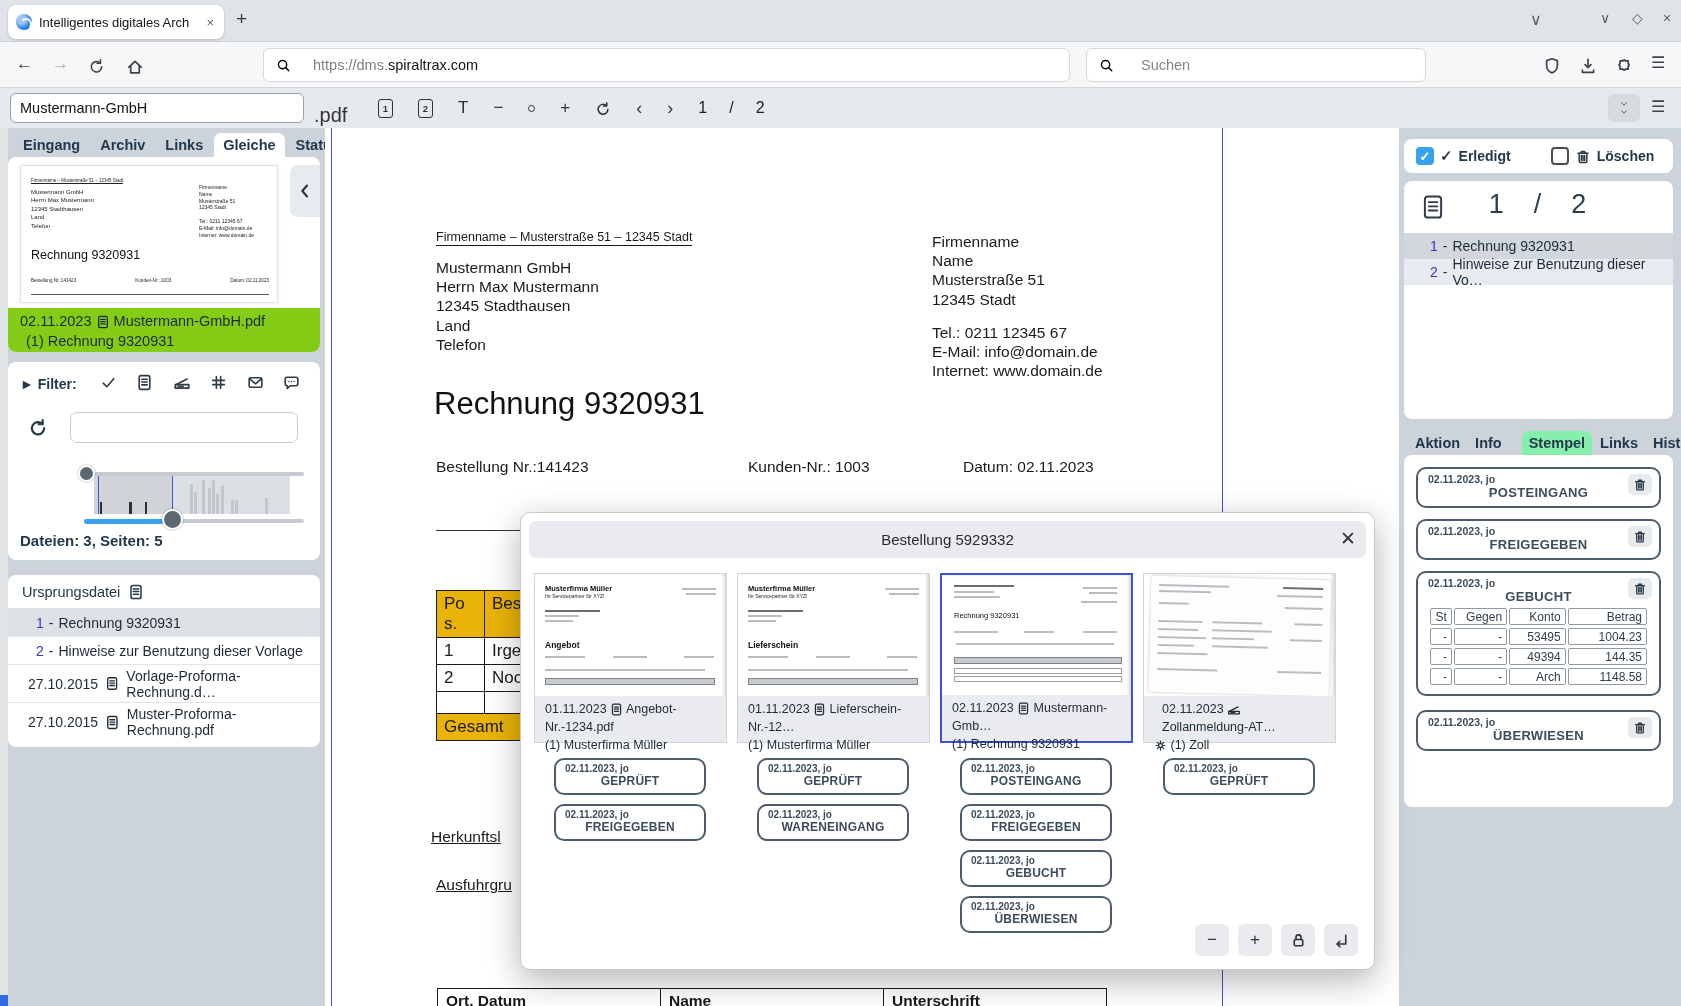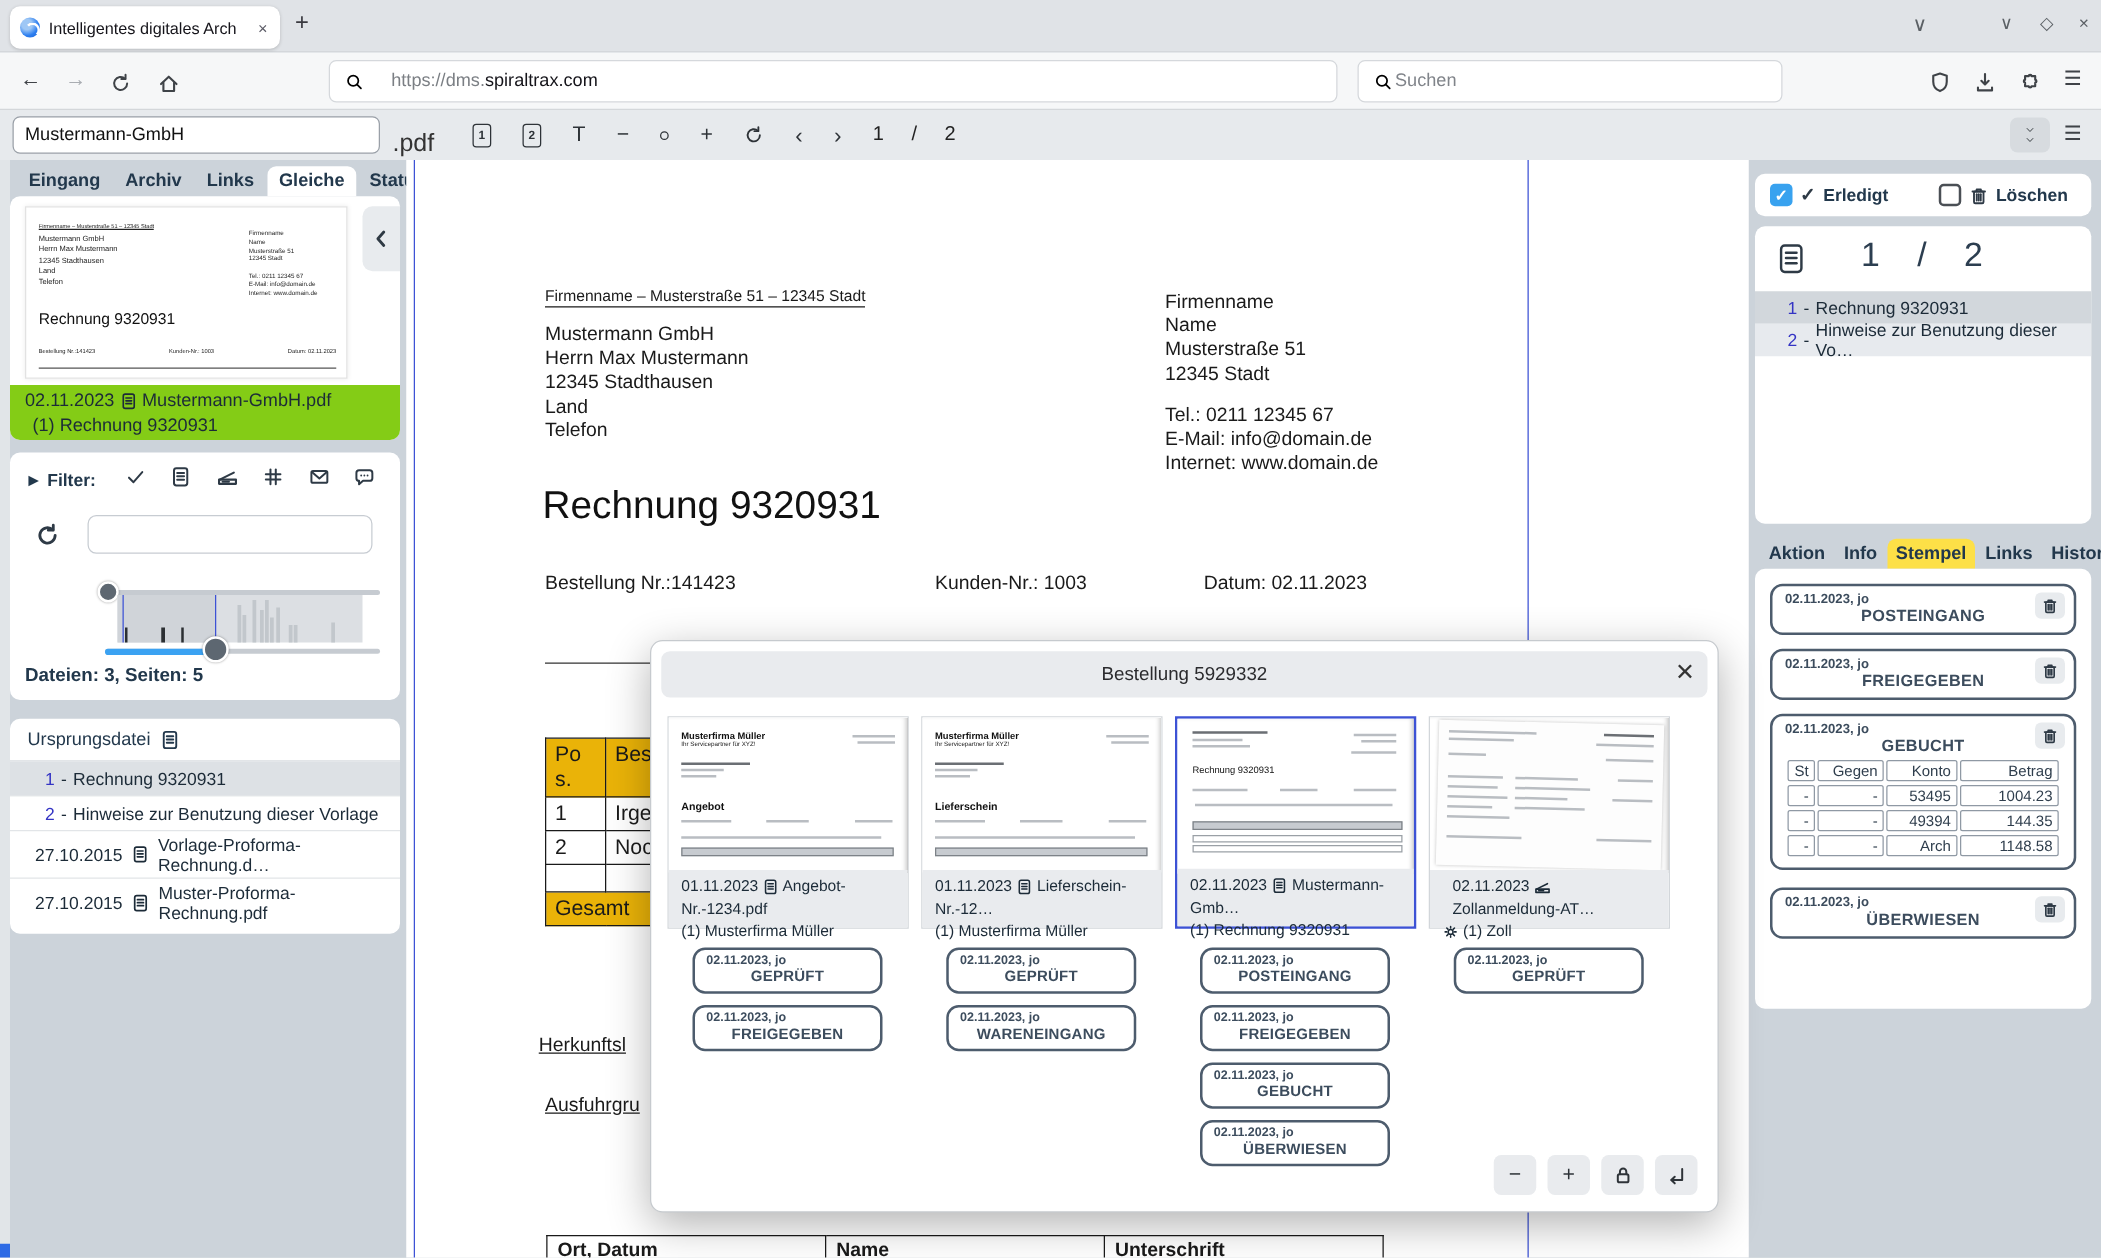--- a/index.html
+++ b/index.html
@@ -15,21 +15,21 @@
   .favicon:after{content:"";position:absolute;left:4px;top:4px;width:8px;height:8px;border-radius:50%;border:2px solid #fff;border-bottom-color:transparent;border-left-color:transparent;}
   .tab-title{font-size:13px;color:#15141a;white-space:nowrap;overflow:hidden;flex:1;}
   .tab-x{font-size:13px;color:#5b5b66;padding:0 2px;}
   .newtab{position:absolute;left:236px;top:8px;font-size:19px;color:#3a3a40;}
   .winctl{position:absolute;top:10px;font-size:14px;color:#5b6065;}
   #navbar{position:absolute;left:0;top:42px;width:1681px;height:46px;background:#f6f7f8;border-bottom:1px solid #d4d7da;}
   .navic{position:absolute;top:12px;color:#3f4348;font-size:17px;}
   .urlbar{position:absolute;left:263px;top:6px;width:807px;height:34px;background:#fff;border:1px solid #d5d8dc;border-radius:6px;display:flex;align-items:center;padding:0 12px;gap:9px;font-size:14.5px;}
   .urlbar .pre{color:#7b7f84;margin-left:13px;}
   .urlbar .dom{color:#15141a;}
-  .searchbar{position:absolute;left:1086px;top:6px;width:340px;height:34px;background:#fff;border:1px solid #d5d8dc;border-radius:6px;display:flex;align-items:center;padding:0 12px;gap:0;}
+  .searchbar{position:absolute;left:1086px;top:6px;width:340px;height:34px;background:#fff;border:1px solid #d5d8dc;border-radius:6px;display:flex;align-items:center;padding:0 12px;gap:25px;}
   .searchbar input{border:none;outline:none;font-size:14.5px;flex:1;font-family:inherit;color:#15141a;background:transparent;}
   .searchbar input::placeholder{color:#80848a;}
   #pdfbar{position:absolute;left:0;top:88px;width:1681px;height:40px;background:#e7eaed;}
   .namefield{position:absolute;left:10px;top:5px;width:294px;height:30px;border:1px solid #9aa0a8;border-radius:6px;padding:0 9px;font-size:14.5px;font-family:inherit;background:#fff;color:#111;}
   .pdfext{position:absolute;left:314px;top:16px;font-size:20px;color:#333;}
   .pdftools{position:absolute;left:378px;top:0;height:40px;display:flex;align-items:center;gap:25px;color:#2e3338;}
   .pgico{width:15px;height:19px;border:1.5px solid #2e3338;border-radius:3px;font-size:9.5px;display:flex;align-items:center;justify-content:center;font-weight:700;}
   .dot{width:7px;height:7px;border:1.5px solid #2e3338;border-radius:50%;}
   .pdfpage{font-size:16px;color:#222;display:flex;gap:22px;}
   .collapser{position:absolute;left:1608px;top:6px;width:32px;height:28px;background:#d7dbdf;border-radius:6px;display:flex;align-items:center;justify-content:center;color:#2e3338;}
@@ -114,21 +114,21 @@
   #pagesPanel{top:53px;height:238px;}
   .pg-head{position:relative;height:52px;}
   .pg-ico{position:absolute;left:16px;top:13px;color:#2e3a46;}
   .pg-nums{position:absolute;left:0;top:8px;width:100%;text-align:center;font-size:27px;color:#2c3e50;letter-spacing:2px;}
   .pg-nums span{padding:0 14px;}
   .pg-row{height:26px;display:flex;align-items:center;gap:5px;padding-left:26px;font-size:14px;color:#1c2b38;}
   .pg-row.r1{background:#d2d7dc;}
   .pg-row.r2{background:#e7eaee;}
   .rtabs{position:absolute;left:0;top:300px;width:269px;height:27px;display:flex;align-items:flex-end;gap:1px;padding:0 4px;font-size:14.5px;font-weight:700;color:#22384c;}
   .rtab{padding:4px 7px;border-radius:7px 7px 0 0;white-space:nowrap;}
-  .rtab.active{background:#fde047;}
+  .rtab.active{background:#86efac;margin-left:12px;}
   #stampsPanel{top:327px;height:352px;padding:12px 12px;}
   .stamp{position:relative;border:2.5px solid #4d5c6d;border-radius:10px;background:#fff;color:#3c4c5d;padding:4px 10px 6px;margin-bottom:11px;}
   .stamp .meta{font-size:10.5px;font-weight:700;}
   .stamp .slabel{font-size:13px;font-weight:700;text-align:center;letter-spacing:.3px;}
   .trashbtn{position:absolute;top:5px;right:7px;width:24px;height:21px;background:#e8ebee;border-radius:5px;display:flex;align-items:center;justify-content:center;color:#2e3a46;}
   .gtab{width:100%;border-spacing:2px 3px;margin-top:1px;}
   .gtab td{border:1.5px solid #8f99a4;border-radius:2px;padding:0 4px;font-size:12px;text-align:right;color:#2f3e4d;height:17px;}
   .gtab .w1{width:22px;} .gtab .w2{width:54px;} .gtab .w3{width:58px;margin-top:48px;} .gtab .w4{width:82px;}
 
   

